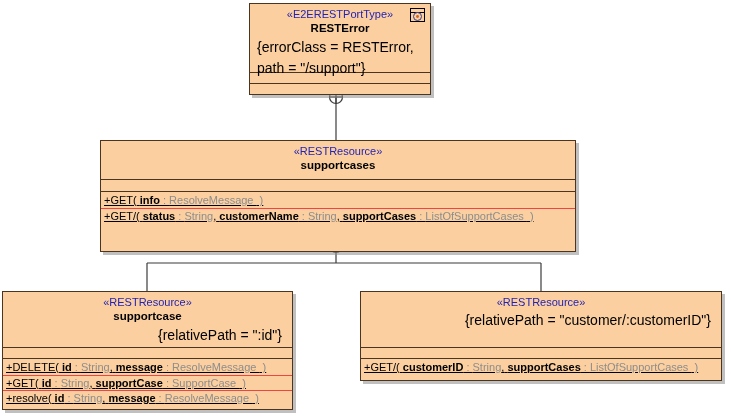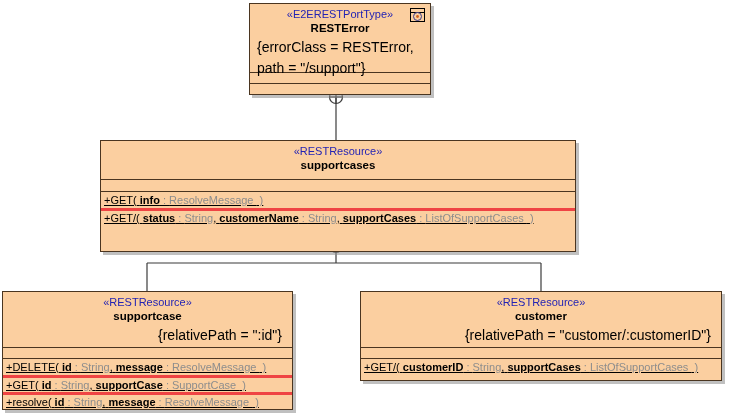--- a/index.html
+++ b/index.html
@@ -91,21 +91,21 @@
     padding: 1px 0 2px 0;
   }
 
   .op-row {
     font-size: 11px;
     line-height: 14.5px;
     white-space: nowrap;
     padding: 0 2px 0 3px;
   }
   .op-row + .op-row {
-    border-top: 3px solid #ef4444;
+    border-top: 1px solid #ef4444;
   }
   .op-text {
     text-decoration: underline;
   }
   .op-plain { color: #000; }
   .op-type  { color: #8d8d8d; }
   .op-param { color: #000; font-weight: bold; }
 
   
   .port-icon {
@@ -213,21 +213,20 @@
       <div class="op-row">
         <span class="op-text"><span class="op-plain">+resolve(</span><span class="op-plain">&nbsp;</span><span class="op-param">id</span><span class="op-type">&nbsp;:&nbsp;</span><span class="op-type">String</span><span class="op-plain">,</span><span class="op-plain">&nbsp;</span><span class="op-param">message</span><span class="op-type">&nbsp;:&nbsp;</span><span class="op-type">ResolveMessage </span><span class="op-type">&nbsp;)</span></span>
       </div>
     </div>
   </div>
 
   <div class="uml-box" id="box-customer" style="left:360px; top:291px; width:362px; height:90px;">
 
     <div class="compartment head-compartment" style="height:55px;">
       <div class="stereotype">«RESTResource»</div>
-      <div class="class-name">customer</div>
       <div class="tagged-values right">{relativePath = "customer/:customerID"}</div>
     </div>
 
     <div class="compartment attr-compartment" style="height:11px;"></div>
 
     <div class="compartment op-compartment">
       <div class="op-row">
         <span class="op-text"><span class="op-plain">+GET/(</span><span class="op-plain">&nbsp;</span><span class="op-param">customerID</span><span class="op-type">&nbsp;:&nbsp;</span><span class="op-type">String</span><span class="op-plain">,</span><span class="op-plain">&nbsp;</span><span class="op-param">supportCases</span><span class="op-type">&nbsp;:&nbsp;</span><span class="op-type">ListOfSupportCases </span><span class="op-type">&nbsp;)</span></span>
       </div>
     </div>

